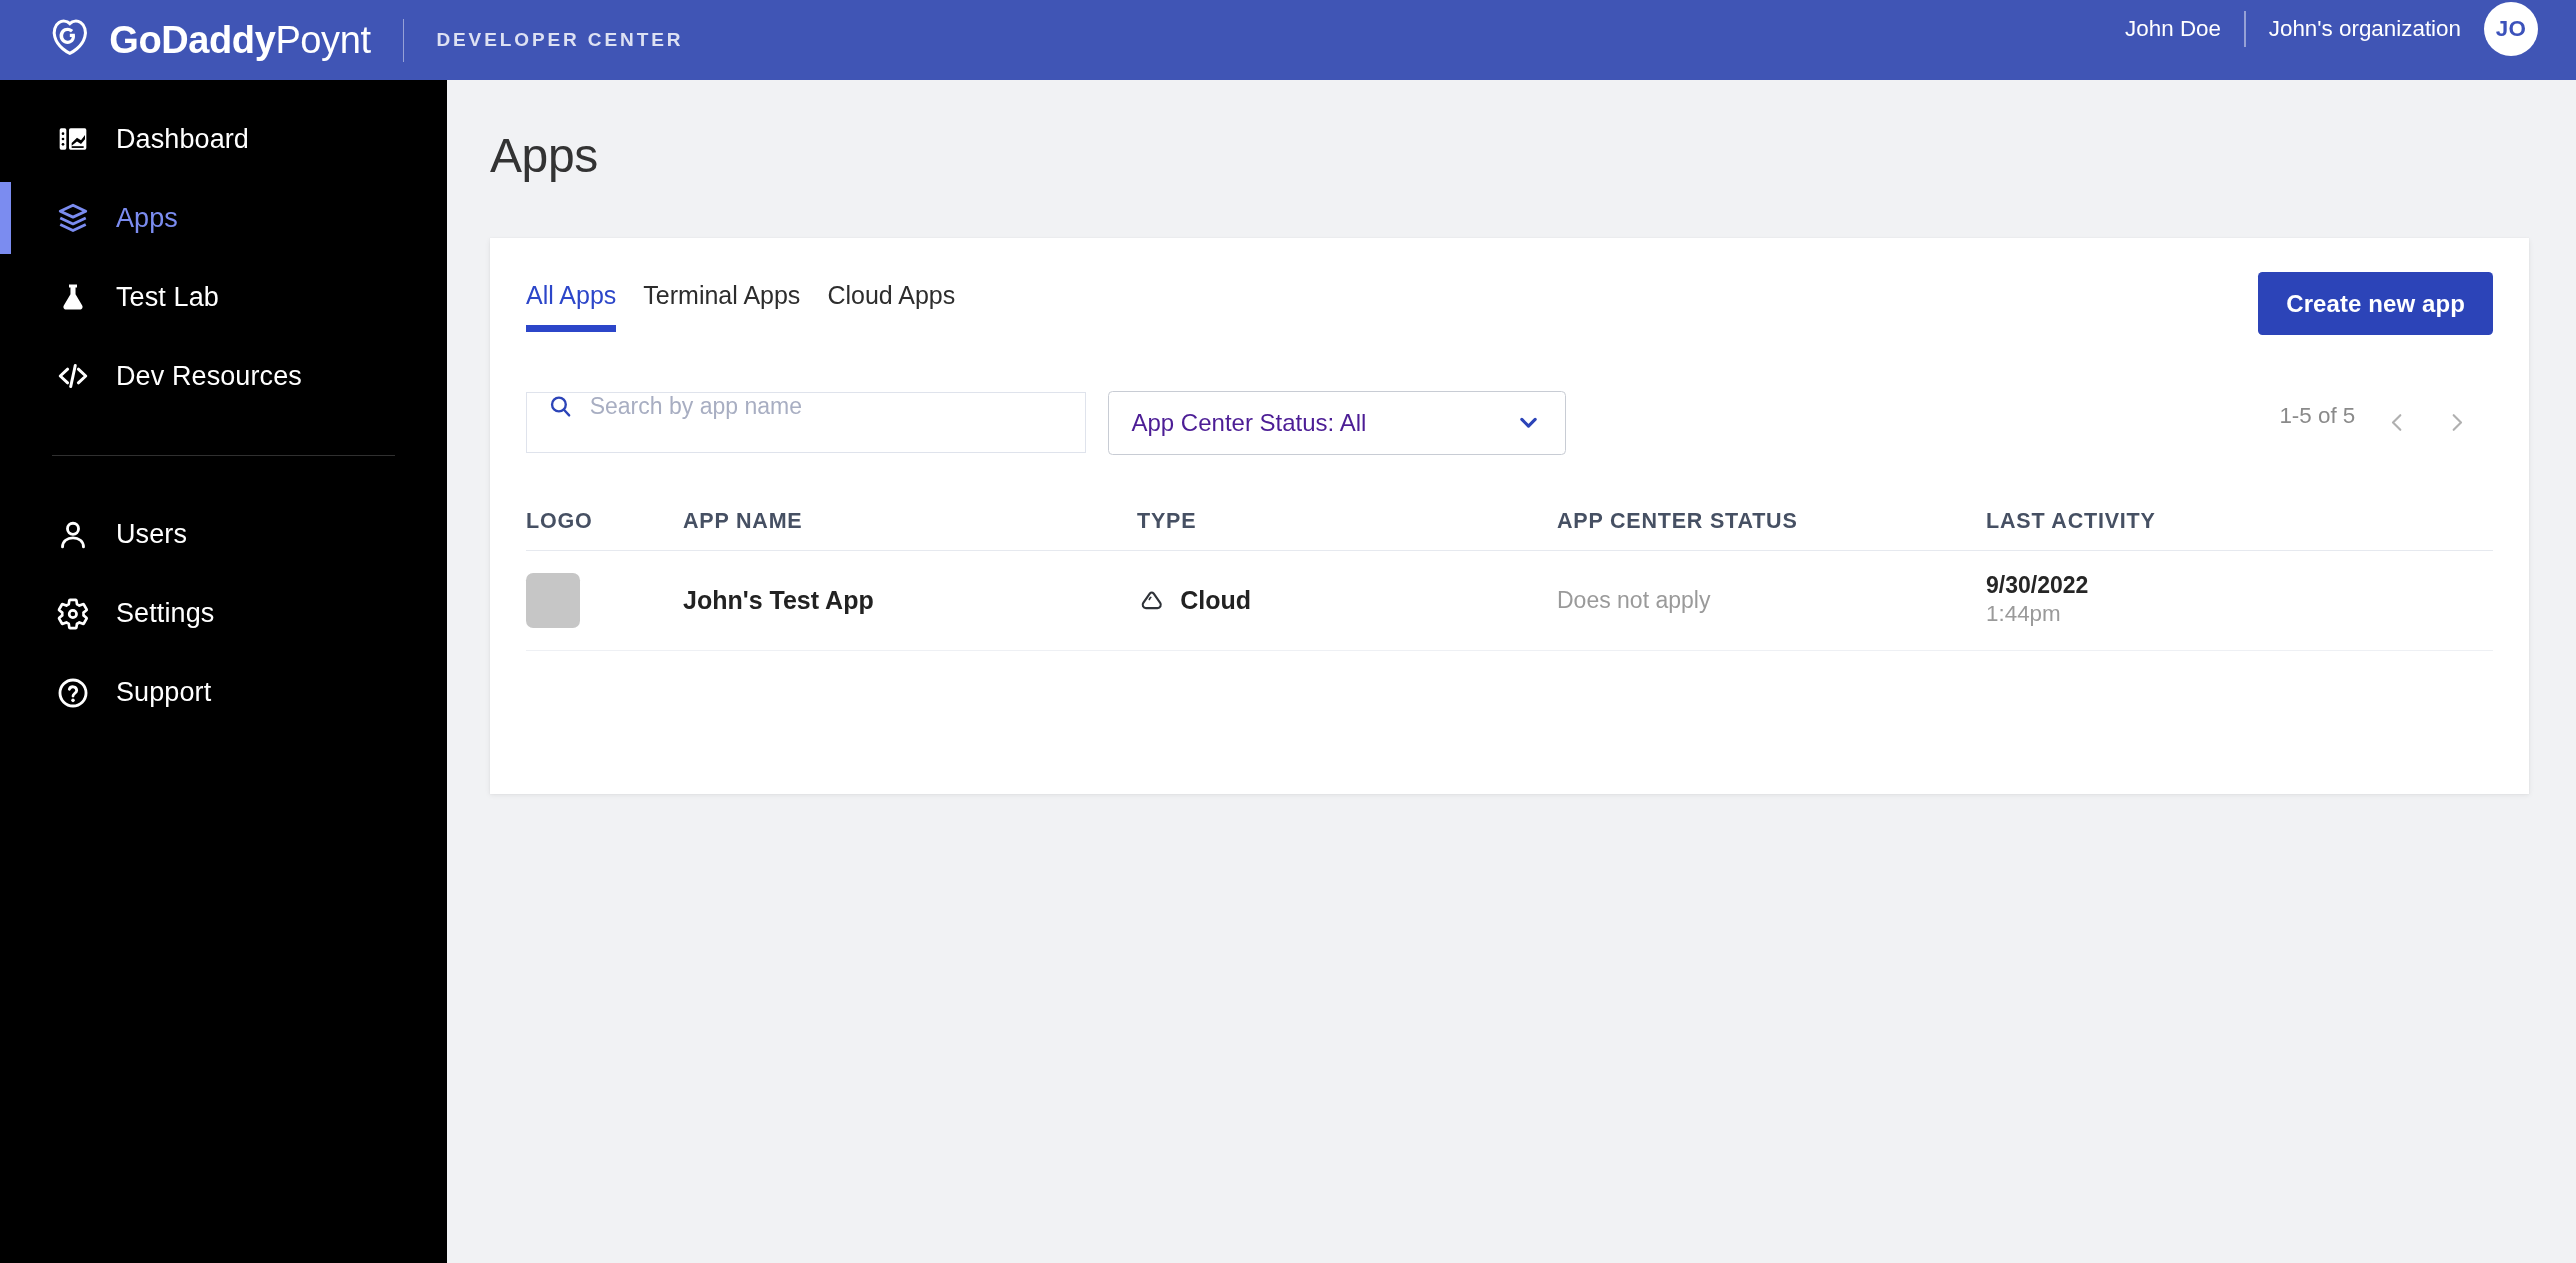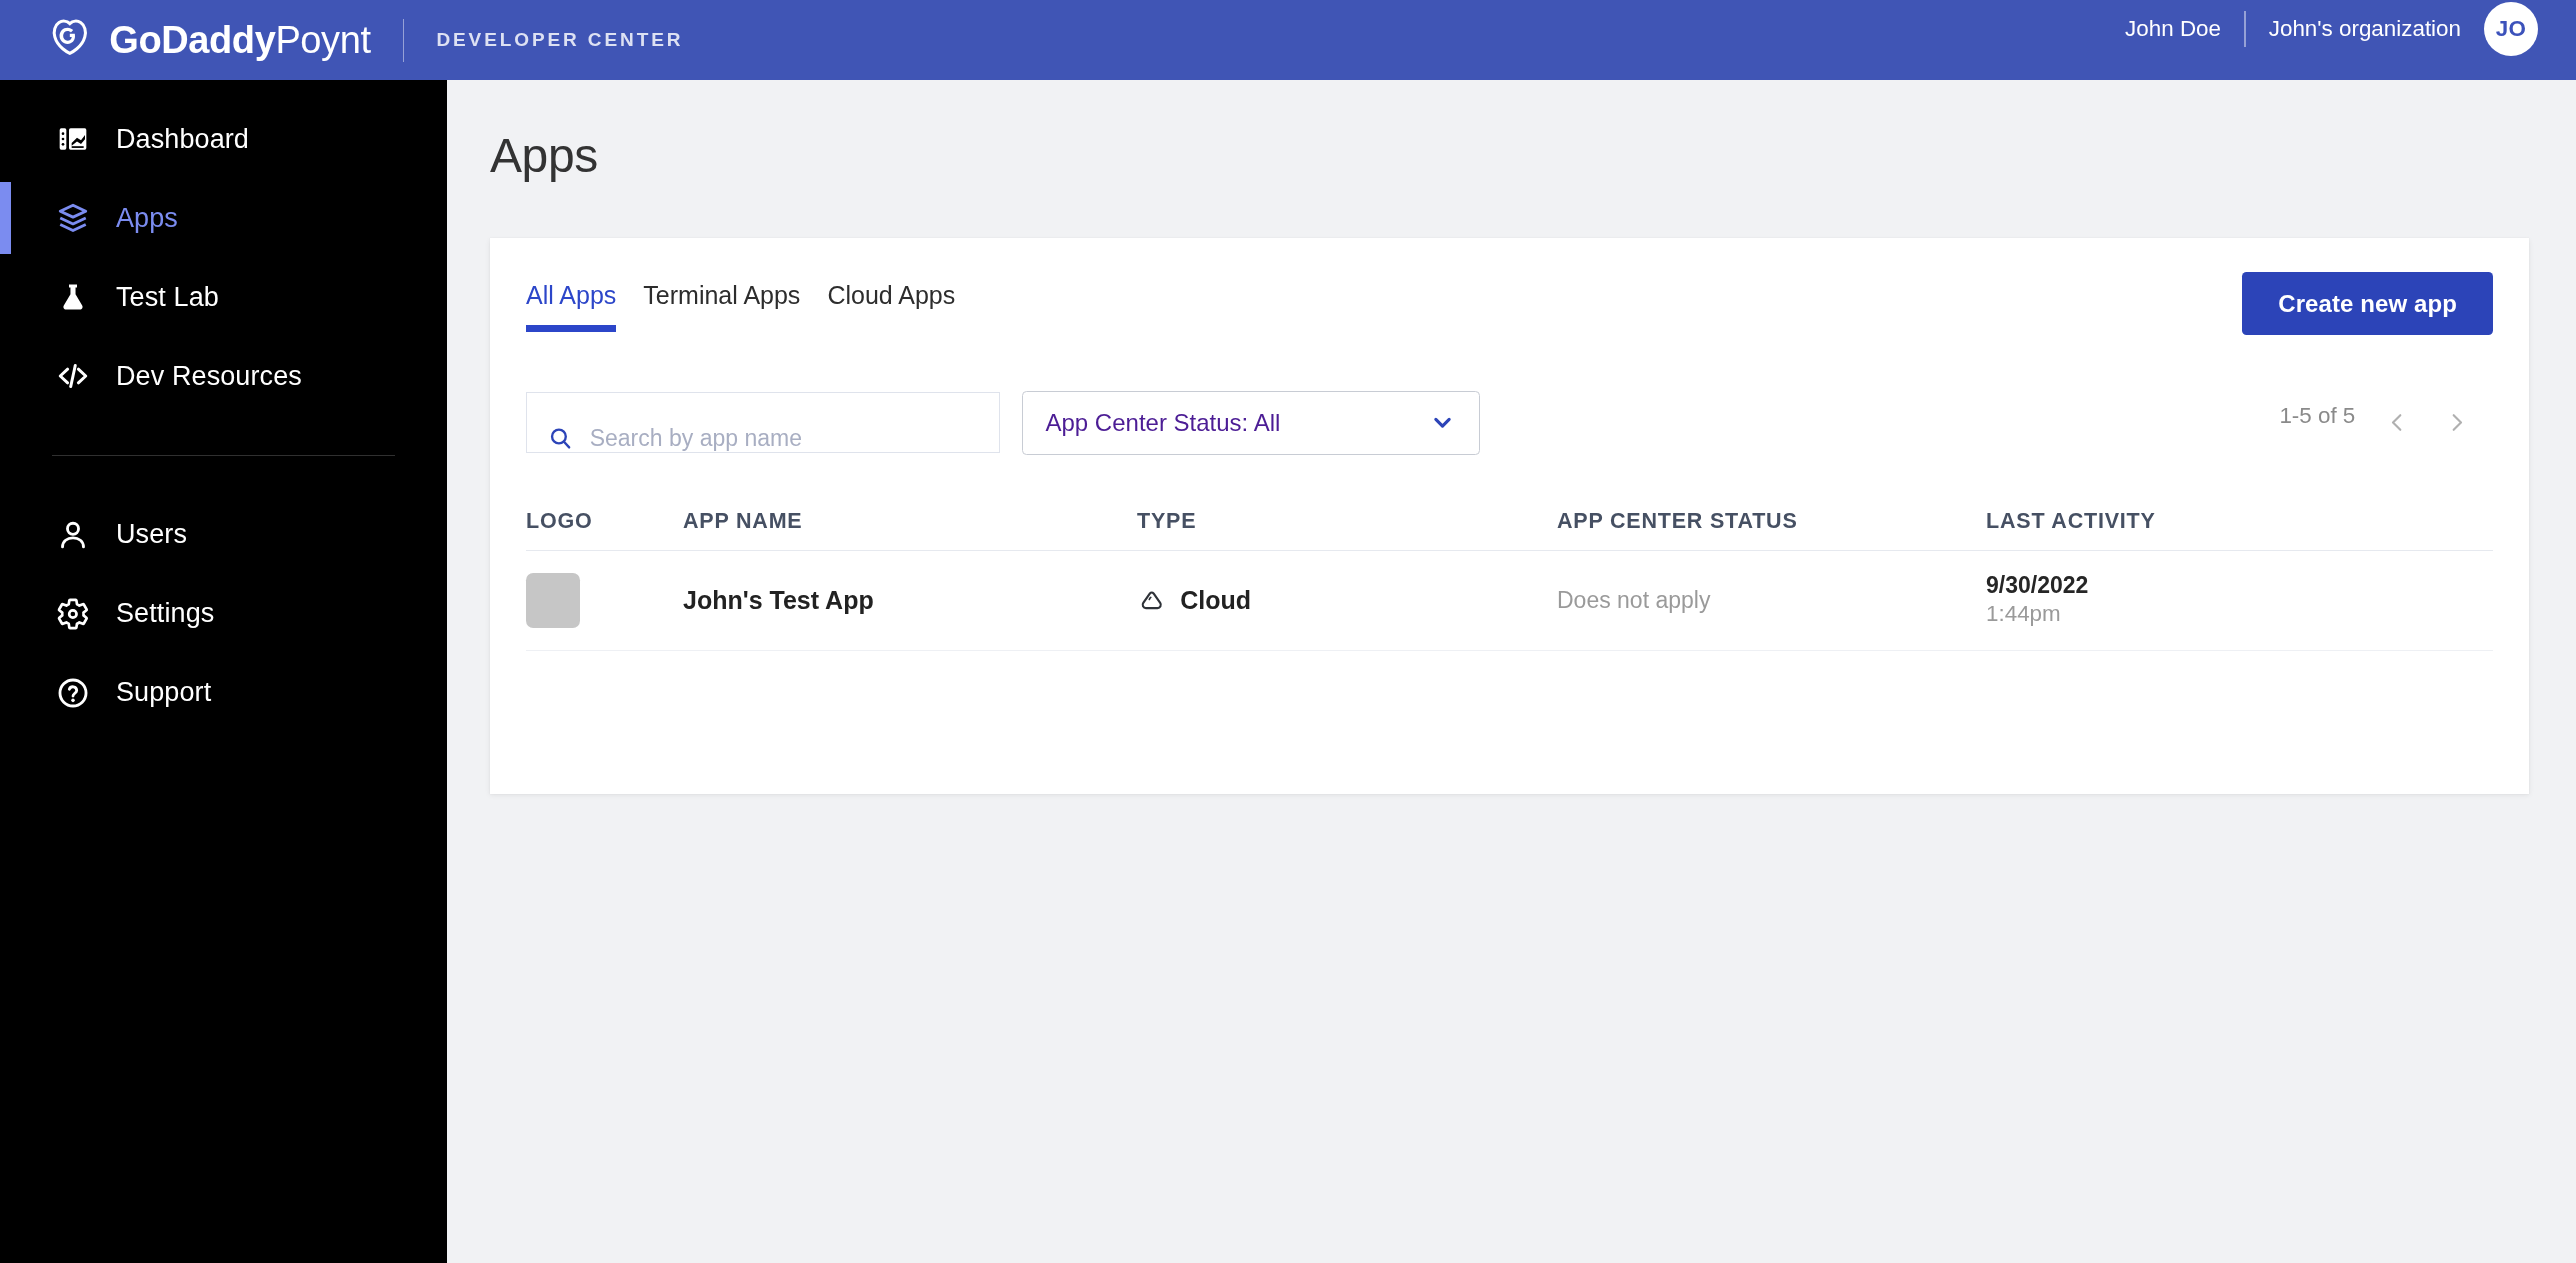--- a/index.html
+++ b/index.html
@@ -220,21 +220,21 @@
     bottom: 0;
     height: 6.3px;
     background: #2c46c9;
   }
 
   .create-btn {
     position: absolute;
     right: 36px;
     top: 34px;
     height: 63px;
-    padding: 0 36px;
+    padding: 0 28px;
     background: #2c44b8;
     color: #ffffff;
     font-size: 24px;
     font-weight: 700;
     border: none;
     border-radius: 4.5px;
     cursor: pointer;
     letter-spacing: 0.1px;
     font-family: "Liberation Sans", sans-serif;
   }
@@ -242,22 +242,22 @@
   
   .filter-row {
     position: relative;
     display: flex;
     align-items: center;
     margin: 59px 0 0 36px;
   }
 
   .search-box {
     display: flex;
-    align-items: flex-end;
-    width: 474px;
+    align-items: flex-start;
+    width: 560px;
     height: 61px;
     border: 1.8px solid #dfe3ec;
     background: #ffffff;
     padding-left: 19.7px;
   }
 
   .search-icon { flex: 0 0 auto; margin-right: 16px; display:flex; }
 
   .search-input {
     flex: 1;

